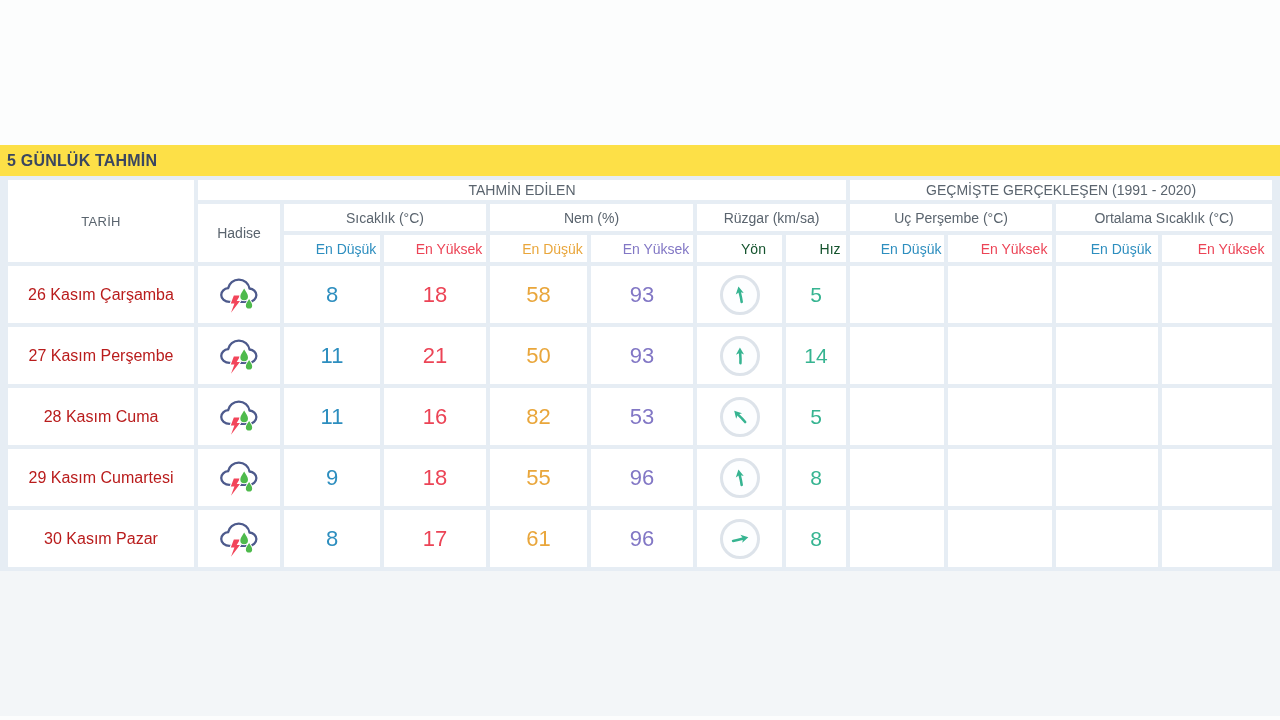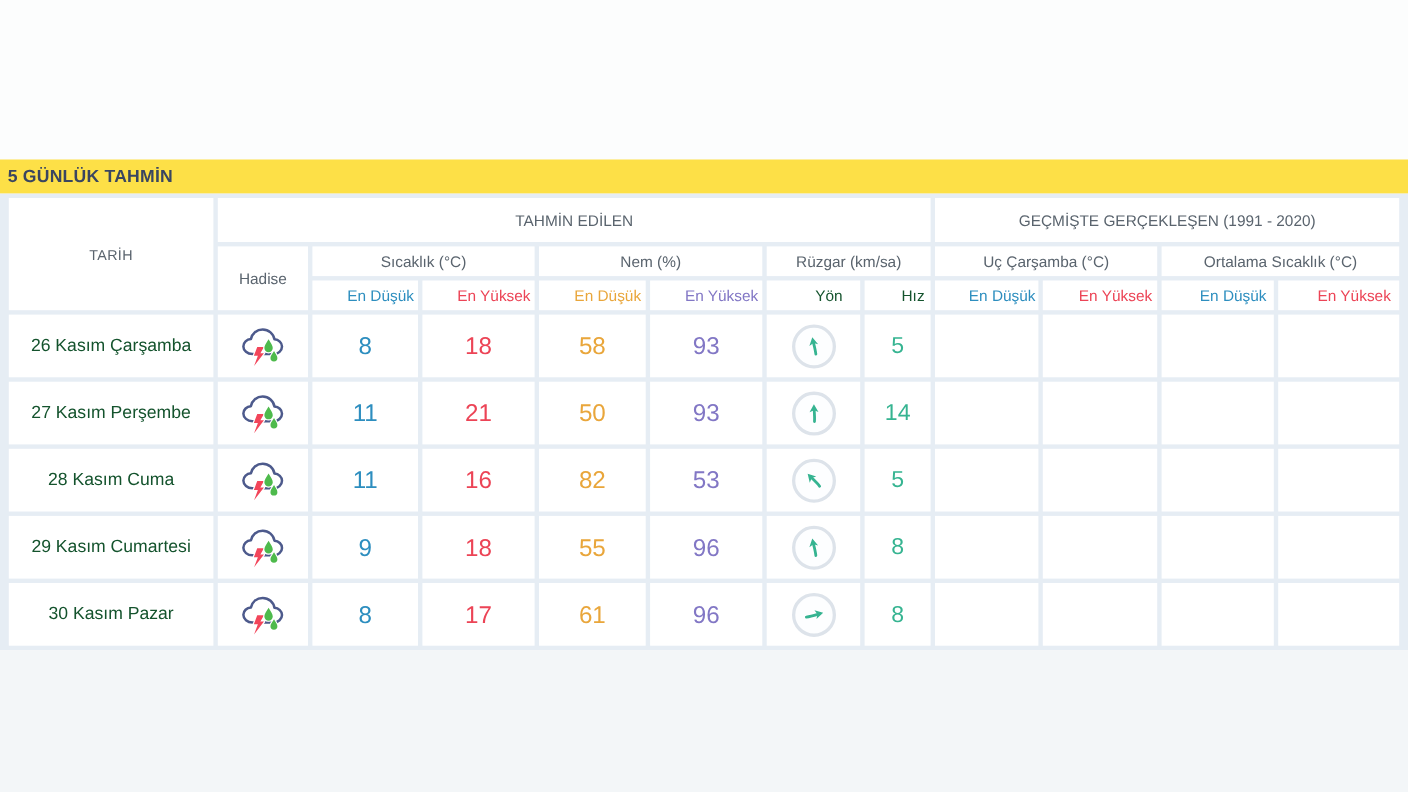--- a/index.html
+++ b/index.html
@@ -17,26 +17,26 @@
   .title-bar .title-text{
     font-size:16px;font-weight:700;color:#3a4660;letter-spacing:.2px;
   }
   .table-wrap{background:#e6edf4;padding:0 4px;box-sizing:border-box;width:1280px;}
   table.forecast{
     width:1272px;table-layout:fixed;
     border-collapse:separate;border-spacing:4px;
   }
   th,td{background:#ffffff;text-align:center;vertical-align:middle;padding:0;overflow:hidden;}
   thead th{font-weight:400;color:#5a646e;font-size:14px;}
-  tr.h-top th{height:40px;}
+  tr.h-top th{height:20px;}
   tr.h-group th{height:27px;margin-left:39px;}
   tr.h-sub th{height:27px;padding-left:28px;}
   th.date-head{font-size:13px;letter-spacing:.3px;}
   tbody td{height:57px;}
-  td.date{font-size:16px;color:#14532d;}
+  td.date{font-size:16px;color:#b91c1c;}
   td.num{font-size:22px;}
   .c-blue{color:#2d8ebf;}
   .c-red{color:#ec4456;}
   .c-orange{color:#e9a63b;}
   .c-purple{color:#8277c5;}
   .c-gray{color:#14532d;}
   .c-teal{color:#36b491;}
   td.speed{font-size:21px;}
   .wind-circle{
     width:34px;height:34px;border-radius:50%;
@@ -90,21 +90,21 @@
       <tr class="h-top">
         <th rowspan="3" class="date-head">TARİH</th>
         <th colspan="7">TAHMİN EDİLEN</th>
         <th colspan="4">GEÇMİŞTE GERÇEKLEŞEN (1991 - 2020)</th>
       </tr>
       <tr class="h-group">
         <th rowspan="2">Hadise</th>
         <th colspan="2">Sıcaklık (°C)</th>
         <th colspan="2">Nem (%)</th>
         <th colspan="2">Rüzgar (km/sa)</th>
-        <th colspan="2">Uç Çarşamba (°C)</th>
+        <th colspan="2">Uç Perşembe (°C)</th>
         <th colspan="2">Ortalama Sıcaklık (°C)</th>
       </tr>
       <tr class="h-sub">
         <th class="c-blue">En Düşük</th>
         <th class="c-red">En Yüksek</th>
         <th class="c-orange">En Düşük</th>
         <th class="c-purple">En Yüksek</th>
         <th class="c-gray">Yön</th>
         <th class="c-gray">Hız</th>
         <th class="c-blue">En Düşük</th>

